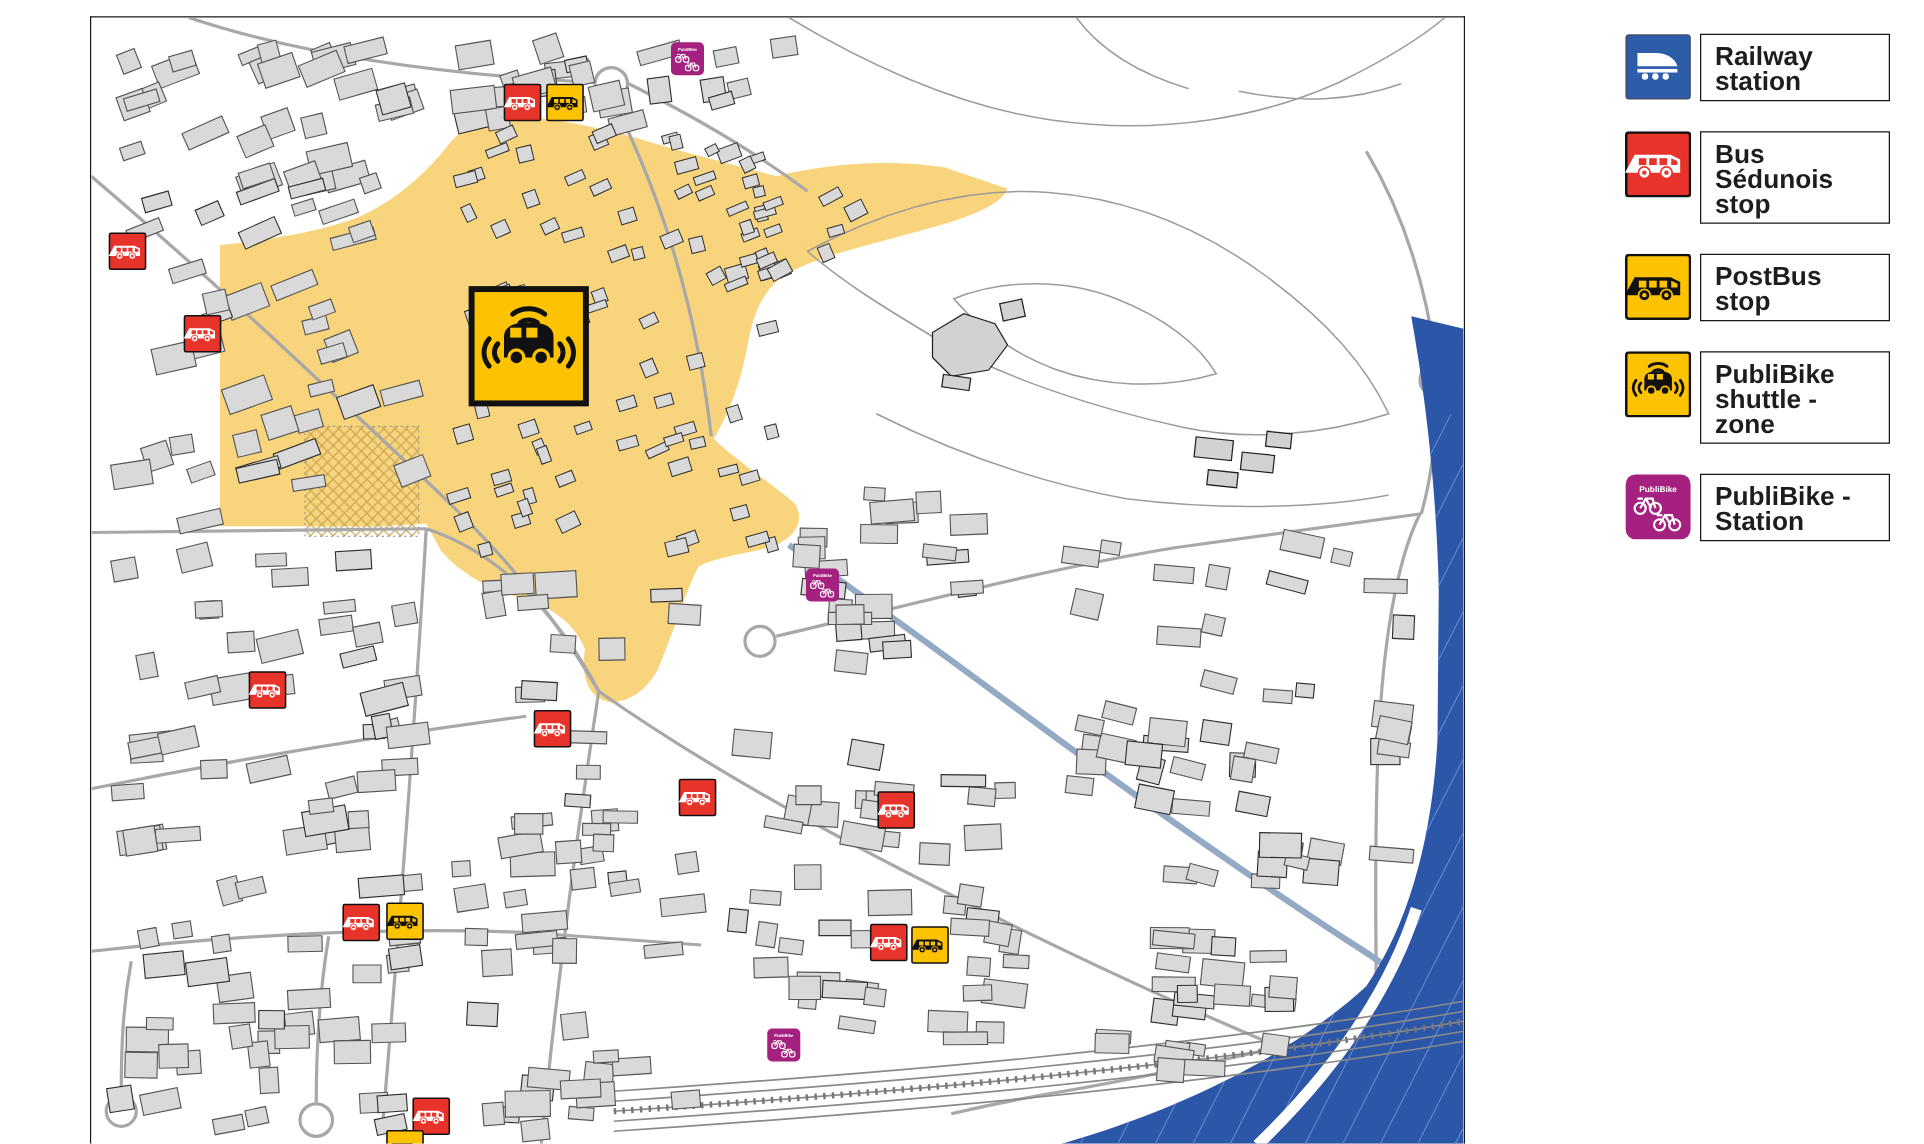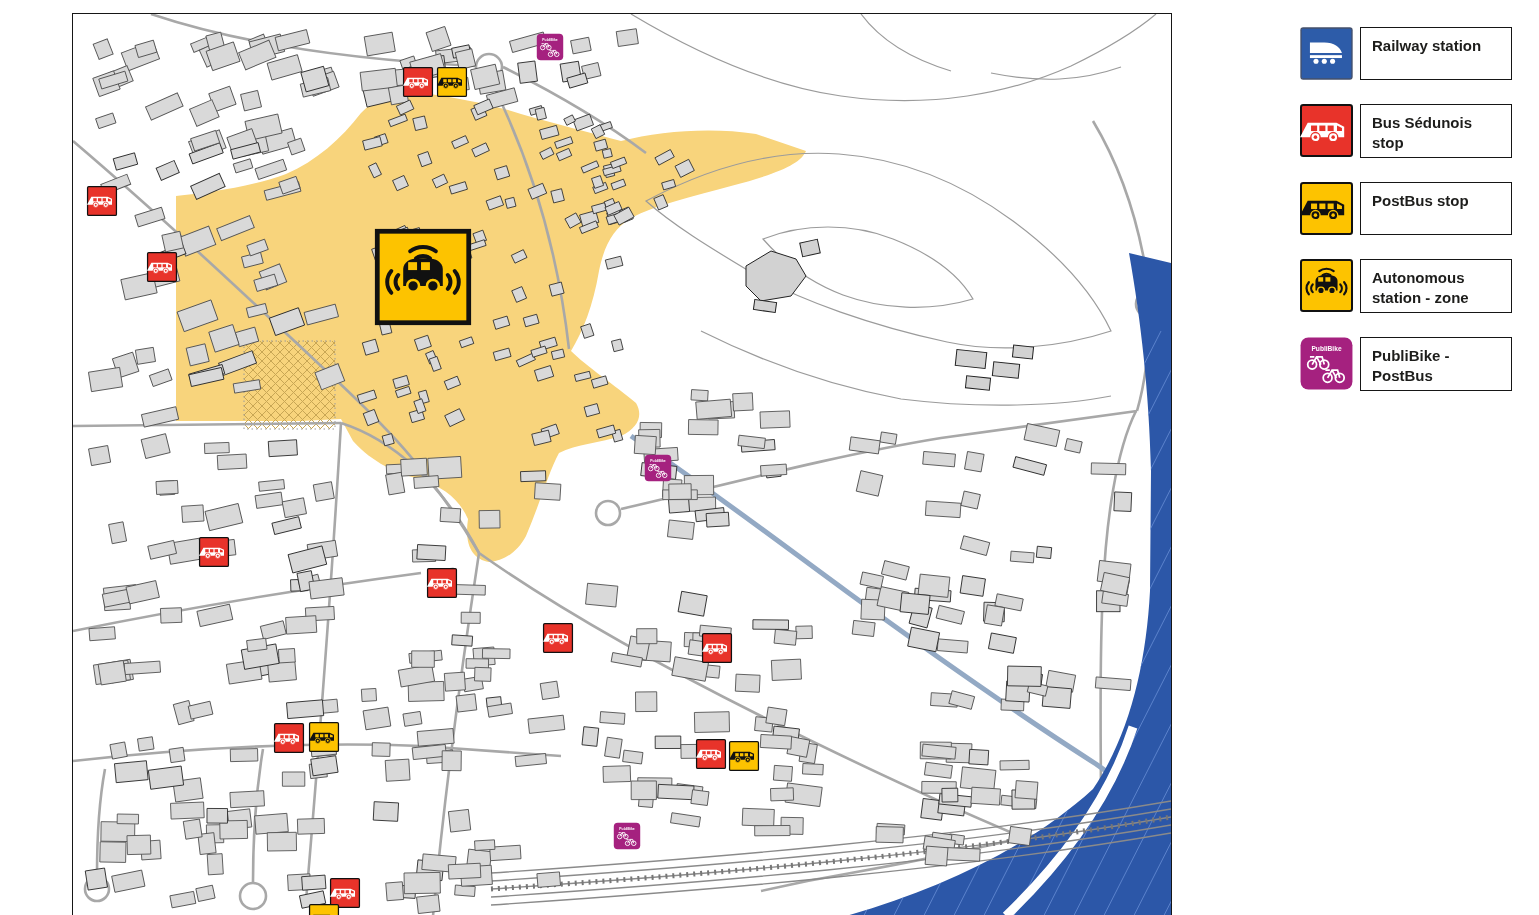--- a/index.html
+++ b/index.html
@@ -7,21 +7,21 @@
   .page{position:relative;width:1539px;height:915px;background:#ffffff;overflow:hidden;}
   .map-frame{position:absolute;left:72px;top:13px;width:1098px;height:902px;
              border:1.6px solid #161616;border-bottom:0;box-sizing:content-box;overflow:hidden;background:#fff;}
   .map-frame svg{display:block;}
   .legend{position:absolute;left:1300px;top:27px;width:222px;}
   .legend-row{display:flex;align-items:flex-start;margin-bottom:24px;}
   .legend-icon{flex:0 0 53px;width:53px;height:53px;}
   .legend-icon svg{display:block;}
   .legend-label{margin-left:7px;width:152px;min-height:53px;box-sizing:border-box;
                 background:#fff;border:1.6px solid #161616;padding:8px 10px 4px 11px;
-                font-size:15px;line-height:20px;font-weight:bold;color:#1d1d1b;}
+                font-size:21px;line-height:20px;font-weight:bold;color:#1d1d1b;}
 </style>
 </head>
 <body>
 
 <div class="page">
 
   <div class="map-frame">
     <svg id="map-svg" width="1098" height="902" viewBox="72 13 1098 902" xmlns="http://www.w3.org/2000/svg">
       <defs>
         <clipPath id="mapclip">
@@ -907,34 +907,34 @@
               <path d="M40,21 a10,9 0 0 1 0,11"></path>
               <path d="M36.5,23 a6,5.5 0 0 1 0,7"></path>
             </g>
             <path d="M14,20 c0-3.5 3.5-5.5 8-5.5 h4 c4.5,0 8,2 8,5.5 v8.5 H14 Z" fill="#111111"></path>
             <rect x="16.5" y="16.5" width="4.5" height="4" fill="#fdc300"></rect>
             <rect x="23" y="16.5" width="4.5" height="4" fill="#fdc300"></rect>
             <circle cx="19" cy="28.5" r="3" fill="#111111" stroke="#fdc300" stroke-width="1.3"></circle>
             <circle cx="29" cy="28.5" r="3" fill="#111111" stroke="#fdc300" stroke-width="1.3"></circle>
           </svg>
         </div>
-        <div class="legend-label">Autonomous station - zone</div>
+        <div class="legend-label">PubliBike shuttle - zone</div>
       </div>
       <div class="legend-row">
         <div class="legend-icon">
           <svg xmlns="http://www.w3.org/2000/svg" viewBox="0 0 48 48" width="53" height="53">
             <rect x="0.5" y="0.5" width="47" height="47" rx="7" fill="#a5217f"></rect>
             <text x="24" y="13" font-size="6" font-weight="bold" fill="#ffffff" text-anchor="middle" font-family="Liberation Sans,sans-serif">PubliBike</text>
             <g stroke="#ffffff" fill="none" stroke-width="1.6">
               <circle cx="11" cy="25" r="4"></circle>
               <circle cx="22" cy="25" r="4"></circle>
               <path d="M11,25 L15,18 L20,18 L22,25 M13,18 h-4 M15,18 l4,7"></path>
               <circle cx="25" cy="37" r="4"></circle>
               <circle cx="36" cy="37" r="4"></circle>
               <path d="M25,37 L29,30 L34,30 L36,37 M27,30 h-4 M29,30 l4,7"></path>
             </g>
           </svg>
         </div>
-        <div class="legend-label">PubliBike - PostBus</div>
+        <div class="legend-label">PubliBike - Station</div>
       </div>
     </div>
 
 </div>
 
 </body></html>

